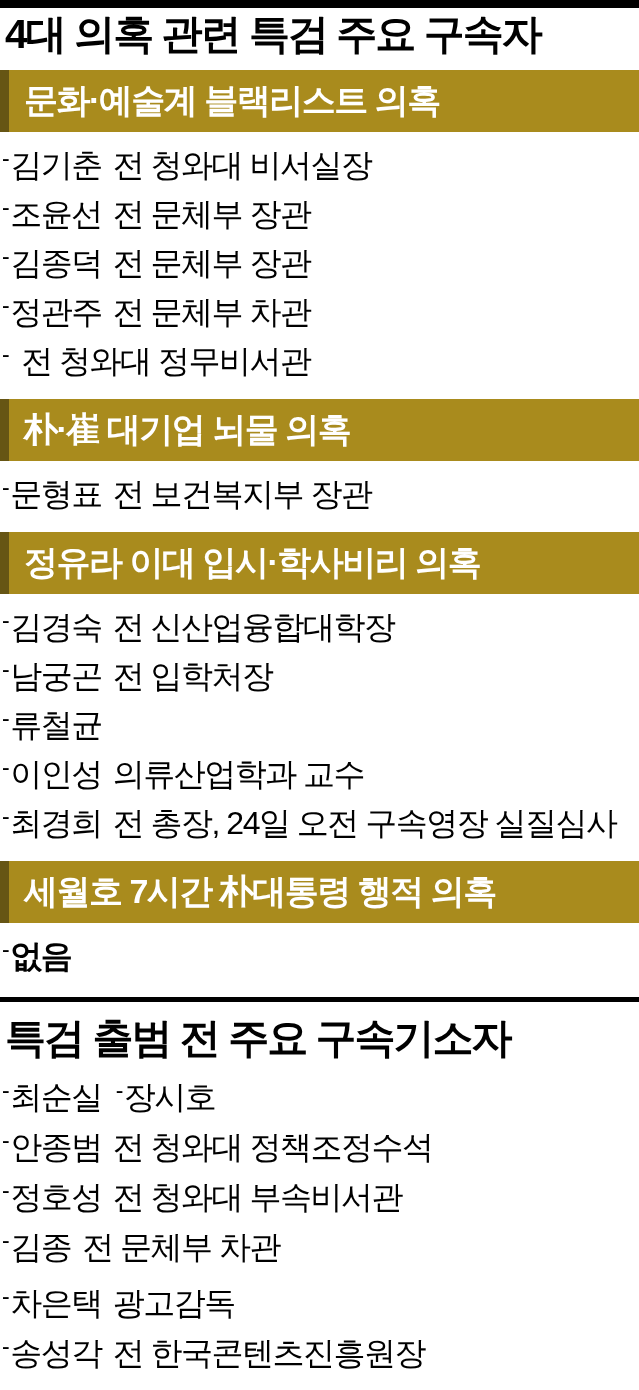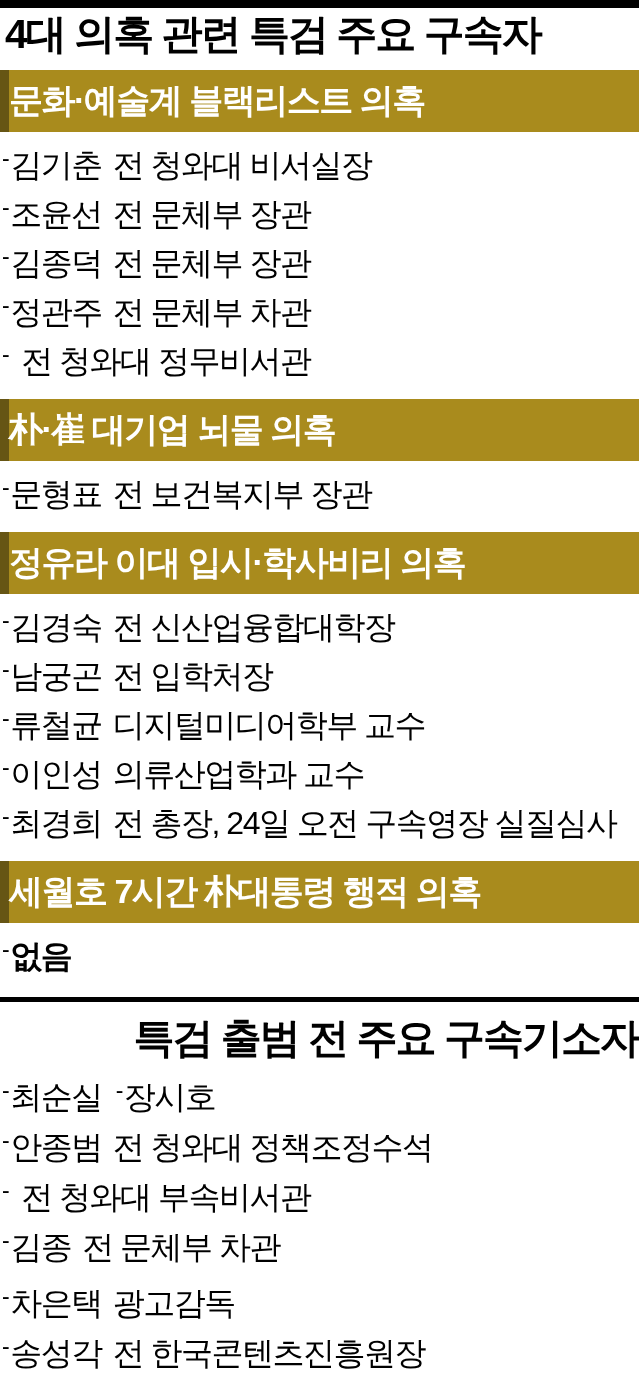--- a/index.html
+++ b/index.html
@@ -24,21 +24,21 @@
     line-height:1.1;color:var(--ink);white-space:nowrap;
   }
   .band{
     margin-top:13px;width:639px;height:62px;
     background:var(--gold);
     border-left:9px solid var(--gold-dark);
     display:flex;align-items:center;
   }
   .band .band-label{
     color:var(--band-text);font-weight:800;font-size:34px;
-    letter-spacing:-1.5px;white-space:nowrap;
+    letter-spacing:-1.5px;padding-left:15px;white-space:nowrap;
   }
   .item-list{margin:0;padding:9px 0 0 0;list-style:none;}
   .item{
     height:49px;display:flex;align-items:center;
     font-size:32px;letter-spacing:-1.5px;white-space:nowrap;
     padding-left:2px;
   }
   .dash{
     font-weight:400;font-size:0.72em;
     position:relative;top:-0.33em;margin-right:2px;
@@ -46,21 +46,21 @@
   .person{font-weight:400;}
   .plain-name{font-weight:700;}
   .desc{font-weight:400;margin-left:11px;}
   .pair-gap{margin-left:14px;}
   .divider{
     margin-top:16px;width:639px;height:5px;background:var(--ink);
   }
   .second-title{
     margin:14px 0 0 5px;
     font-size:41px;font-weight:800;letter-spacing:-2px;
-    line-height:1.1;color:var(--ink);white-space:nowrap;text-align:right;
+    line-height:1.1;color:var(--ink);white-space:nowrap;
   }
   .second-list{margin:0;padding:12px 0 0 0;list-style:none;}
   .second-list .item{height:50px;}
   .second-list .item.spaced{margin-top:6px;}
 </style>
 </head>
 <body>
 
 <div class="top-rule"></div>
 
@@ -117,21 +117,20 @@
     <span class="desc">전 신산업융합대학장</span>
   </li>
   <li class="item">
     <span class="dash">-</span>
     <span class="person">남궁곤</span>
     <span class="desc">전 입학처장</span>
   </li>
   <li class="item">
     <span class="dash">-</span>
     <span class="person">류철균</span>
-    <span class="desc">디지털미디어학부 교수</span>
   </li>
   <li class="item">
     <span class="dash">-</span>
     <span class="person">이인성</span>
     <span class="desc">의류산업학과 교수</span>
   </li>
   <li class="item">
     <span class="dash">-</span>
     <span class="person">최경희</span>
     <span class="desc">전 총장, 24일 오전 구속영장 실질심사</span>
@@ -159,20 +158,21 @@
     <span class="dash pair-gap">-</span>
     <span class="person">장시호</span>
   </li>
   <li class="item">
     <span class="dash">-</span>
     <span class="person">안종범</span>
     <span class="desc">전 청와대 정책조정수석</span>
   </li>
   <li class="item">
     <span class="dash">-</span>
+    <span class="person">정호성</span>
     <span class="desc">전 청와대 부속비서관</span>
   </li>
   <li class="item">
     <span class="dash">-</span>
     <span class="person">김종</span>
     <span class="desc">전 문체부 차관</span>
   </li>
   <li class="item spaced">
     <span class="dash">-</span>
     <span class="person">차은택</span>

